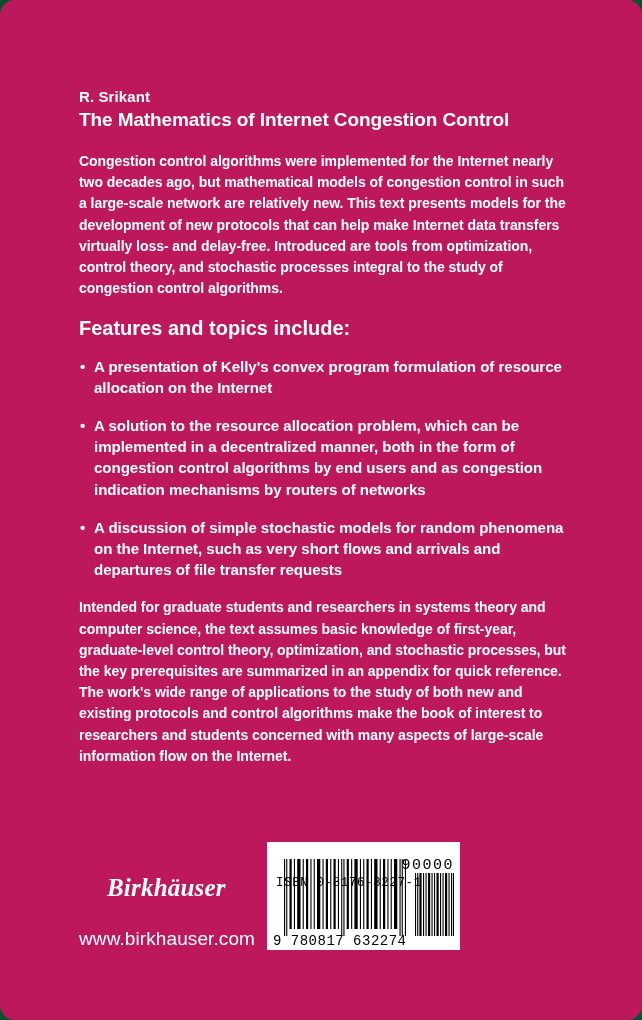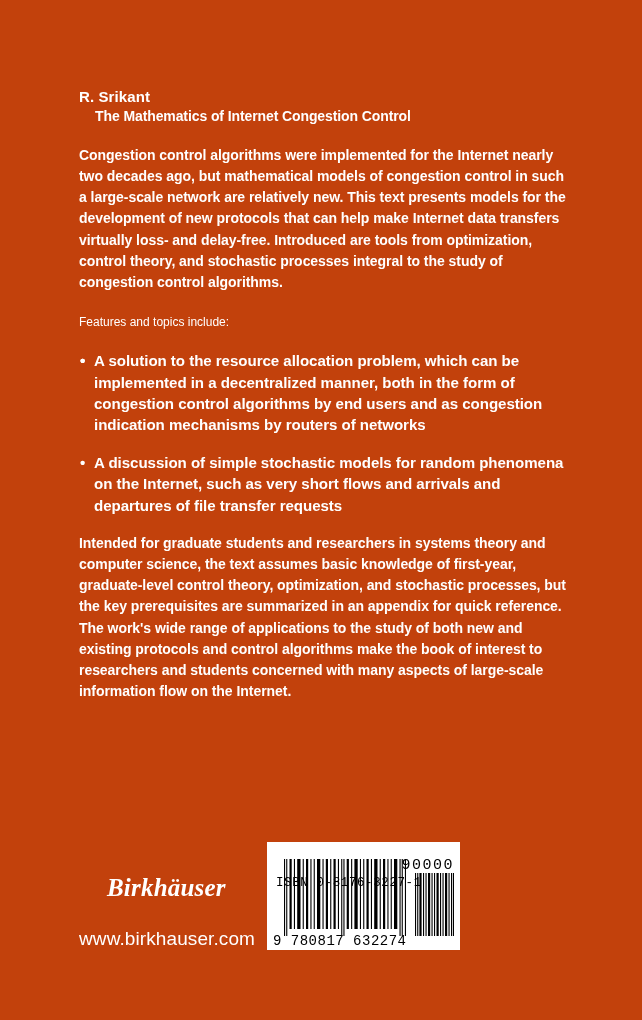--- a/index.html
+++ b/index.html
@@ -10,54 +10,55 @@
     width: 642px;
     height: 1020px;
     background: #04532c;
     font-family: "Liberation Sans", sans-serif;
     overflow: hidden;
     position: relative;
   }
   .cover {
     position: absolute;
     inset: 0;
-    background: #c2410c;
+    background: #be185d;
+    border-radius: 15px;
   }
   .text-column {
     position: absolute;
     left: 79px;
     top: 88px;
     width: 492px;
     color: #ffffff;
   }
   .author {
     font-size: 15px;
     font-weight: bold;
     line-height: 1.25;
     letter-spacing: 0.1px;
     margin: 0 0 1px 0;
   }
   .title {
-    font-size: 14px;
+    font-size: 19px;
     font-weight: bold;
     line-height: 1.22;
     letter-spacing: -0.1px;
-    margin: 0 0 20px 16px;
+    margin: 0 0 20px 0;
   }
   .para {
     font-size: 14px;
     font-weight: bold;
     line-height: 21.2px;
     letter-spacing: -0.05px;
     margin: 0 0 19px 0;
     text-align: left;
   }
   .features-head {
-    font-size: 12px;
-    font-weight: normal;
+    font-size: 20px;
+    font-weight: bold;
     line-height: 21.2px;
     margin: 0 0 16px 0;
   }
   ul.bullets {
     list-style: none;
     margin: 0 0 2px 0;
     padding: 0;
   }
   ul.bullets li {
     position: relative;
@@ -170,20 +171,21 @@
 
   <div class="text-column">
     <p class="author">R. Srikant</p>
     <h1 class="title">The Mathematics of Internet Congestion Control</h1>
     <p class="para">Congestion control algorithms were implemented for the Internet nearly two decades ago, but mathematical models of congestion control in such a large-scale network are relatively new. This text presents models for the development of new protocols that can help make Internet data transfers virtually loss- and delay-free. Introduced are tools from optimization, control theory, and stochastic processes integral to the study of congestion control algorithms.</p>
     <p class="features-head">Features and topics include:</p>
 
     <ul class="bullets">
       <li>
         <span class="bullet-dot">•</span>
+        <span>A presentation of Kelly's convex program formulation of resource allocation on the Internet</span>
       </li>
       <li>
         <span class="bullet-dot">•</span>
         <span>A solution to the resource allocation problem, which can be implemented in a decentralized manner, both in the form of congestion control algorithms by end users and as congestion indication mechanisms by routers of networks</span>
       </li>
       <li>
         <span class="bullet-dot">•</span>
         <span>A discussion of simple stochastic models for random phenomena on the Internet, such as very short flows and arrivals and departures of file transfer requests</span>
       </li>
     </ul>

